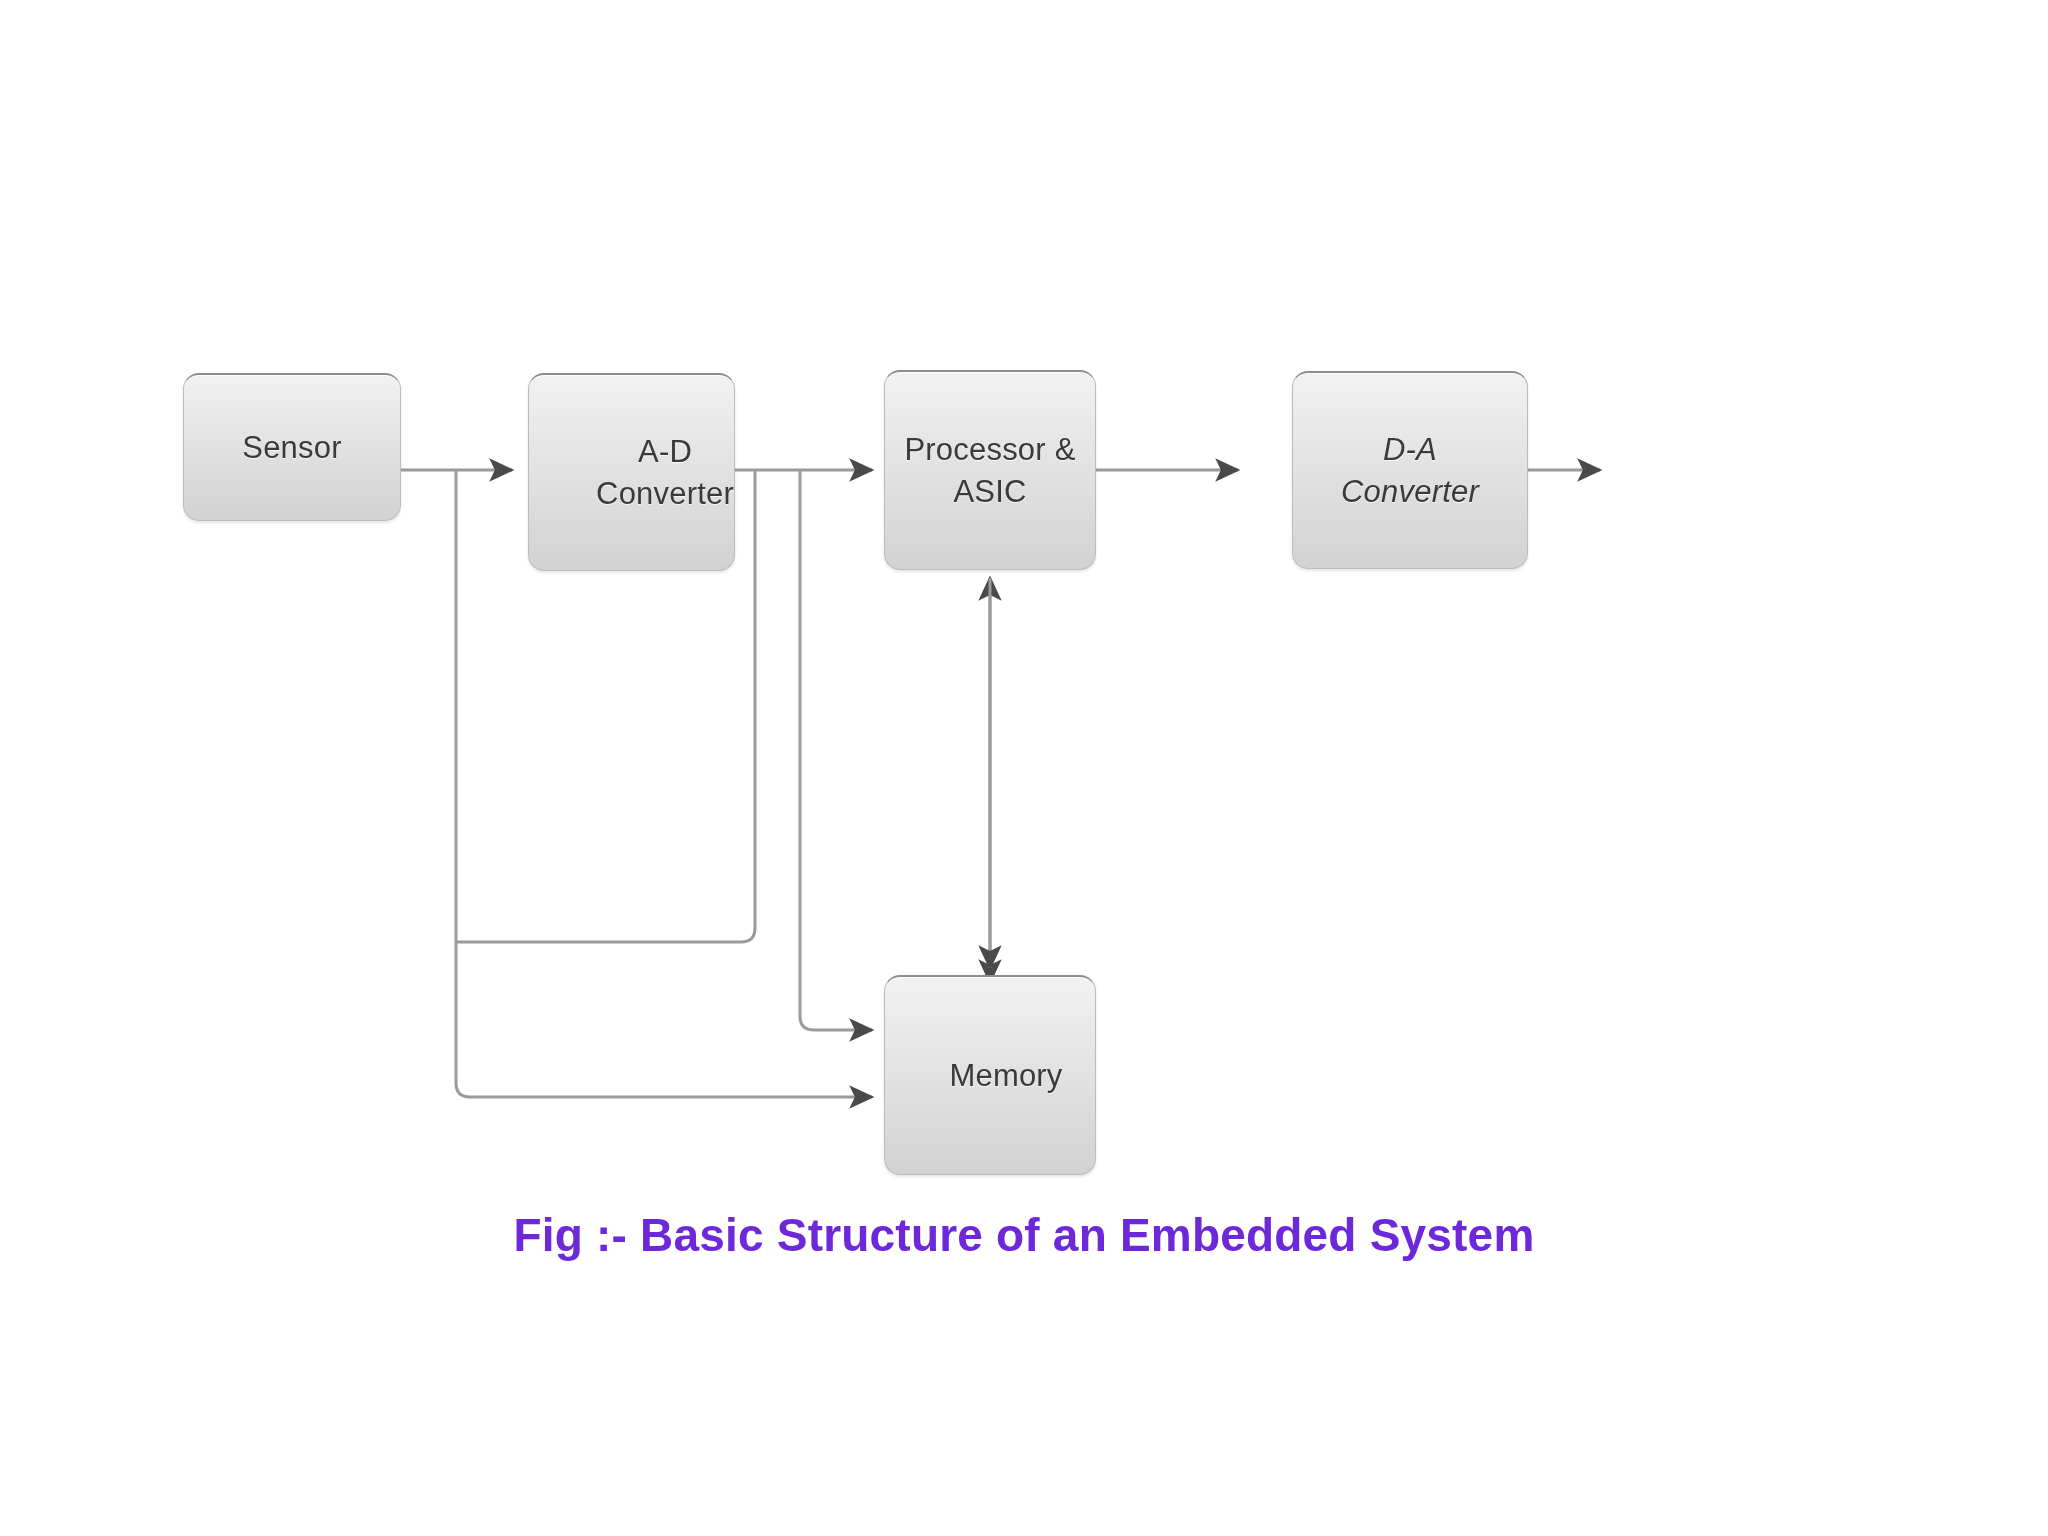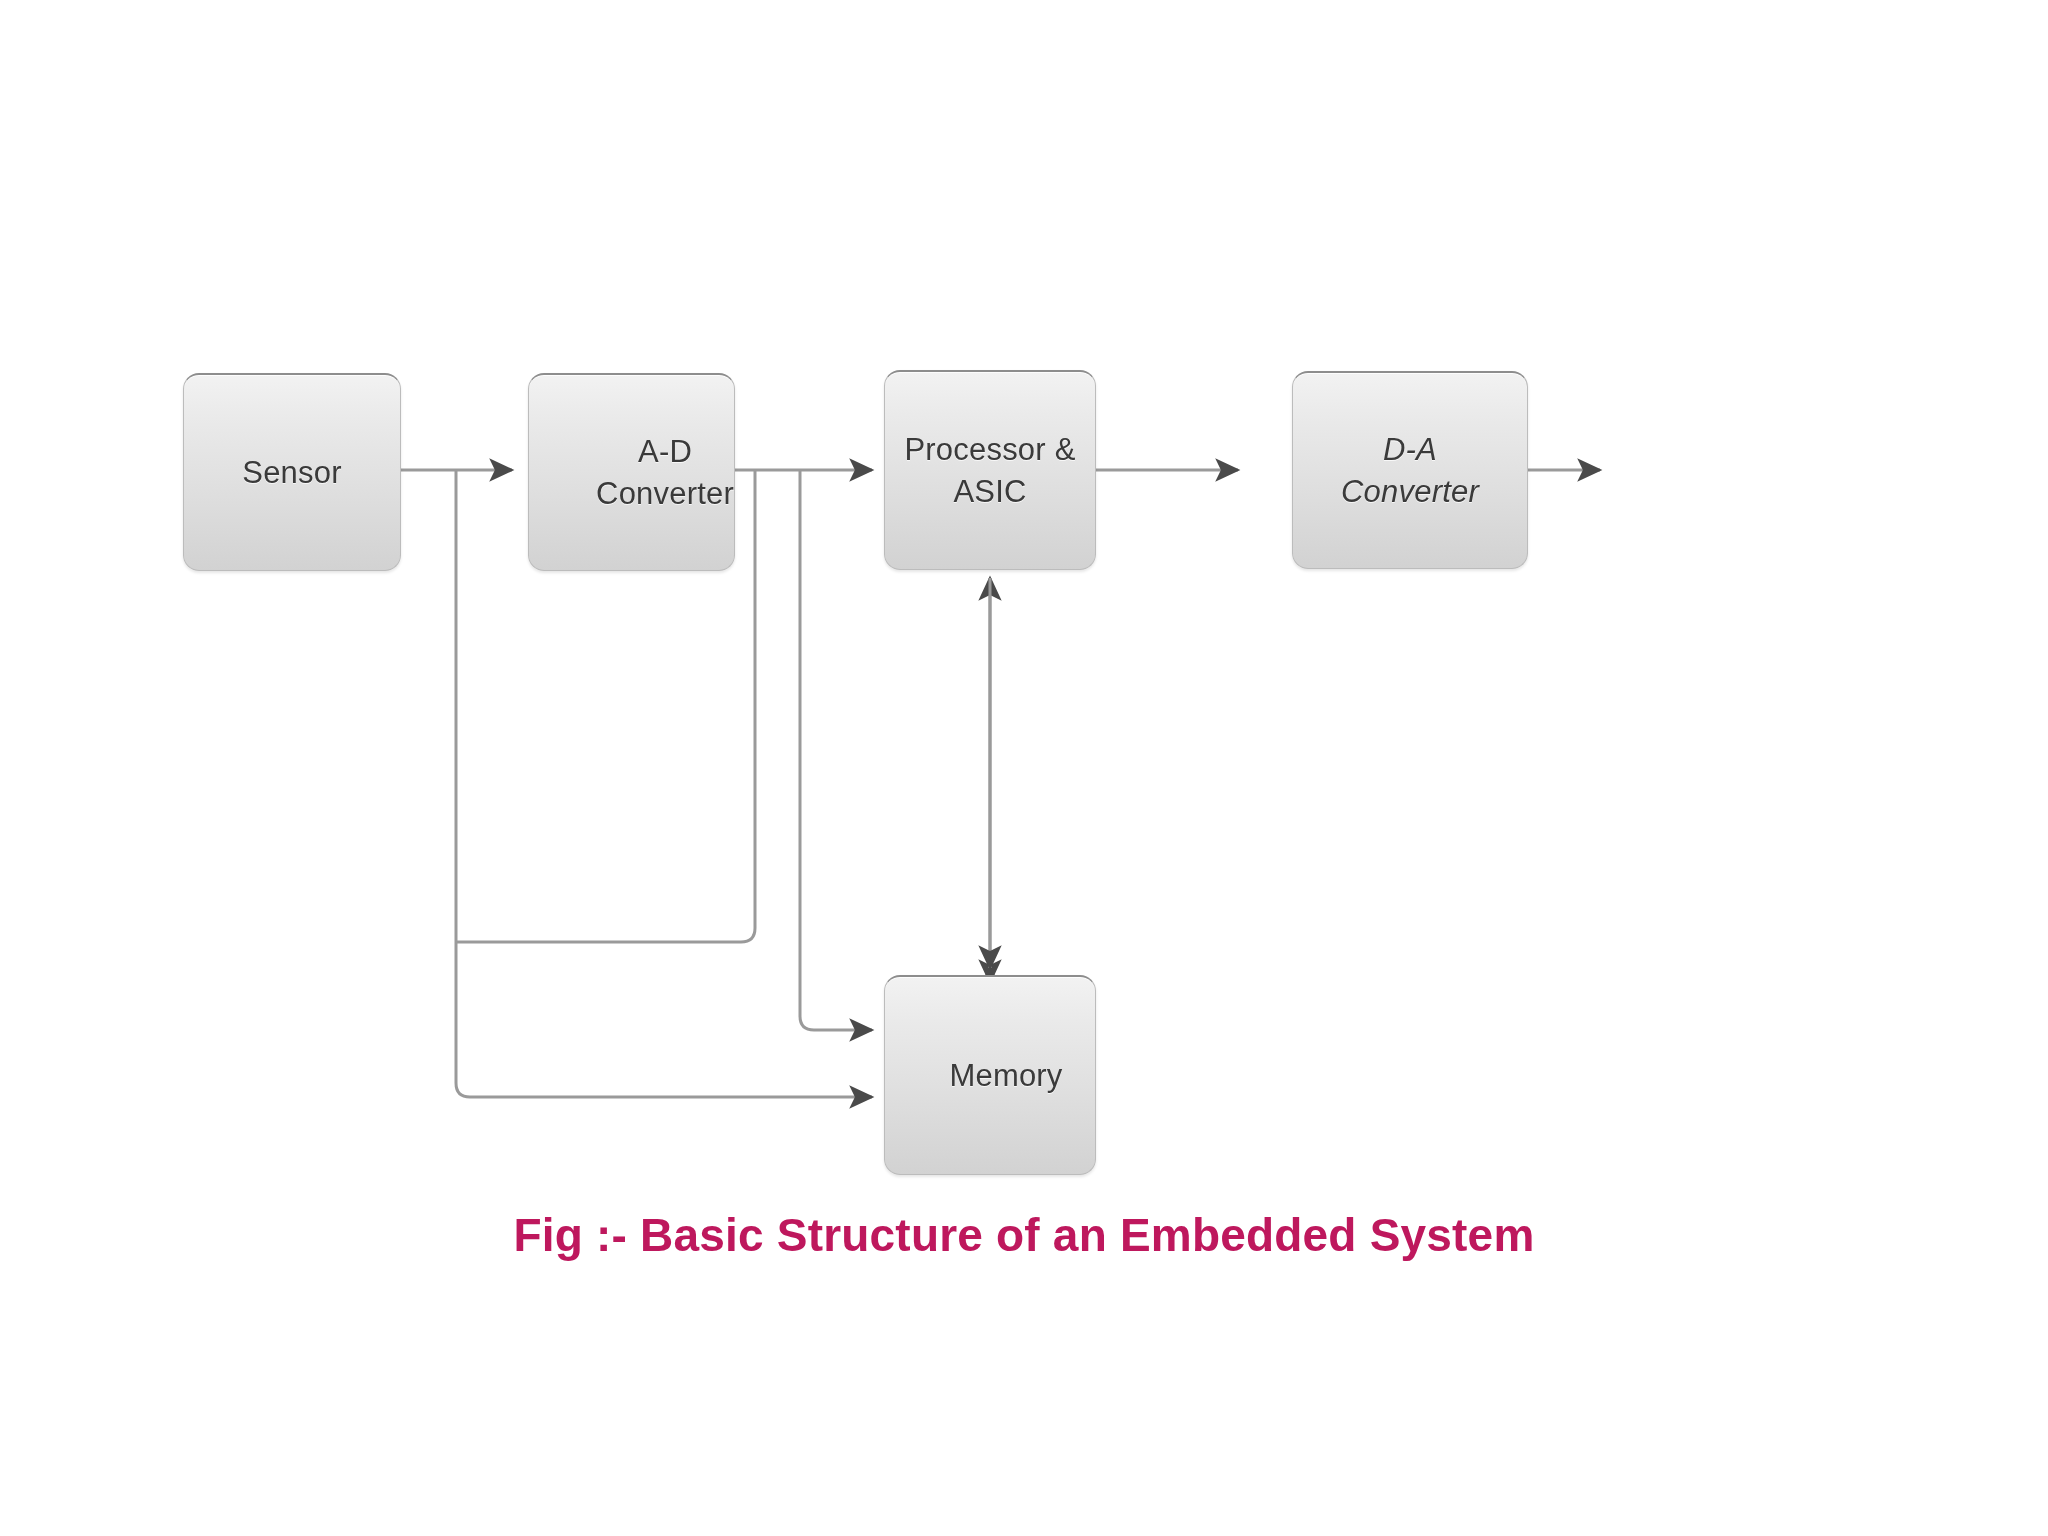--- a/index.html
+++ b/index.html
@@ -43,38 +43,38 @@
   .node .label {
     font-family: "Liberation Sans", sans-serif;
     font-size: 31px;
     line-height: 1.35;
     color: #3a3a3a;
     letter-spacing: 0.2px;
     text-shadow: 0 1px 0 rgba(255,255,255,0.75);
     white-space: pre-line;
     user-select: none;
   }
-  #node-sensor   { left: 183px;  top: 373px;  width: 218px; height: 198px; }
+  #node-sensor   { left: 183px;  top: 373px;  width: 218px; height: 148px; }
   #node-adc      { left: 528px;  top: 373px;  width: 207px; height: 198px; justify-content: flex-end; }
   #node-proc     { left: 884px;  top: 370px;  width: 212px; height: 200px; }
   #node-dac      { left: 1292px; top: 371px;  width: 236px; height: 198px; font-style: italic; }
   #node-actuator { left: 1607px; top: 371px;  width: 228px; height: 198px; }
   #node-memory   { left: 884px;  top: 975px;  width: 212px; height: 200px; padding-left: 32px; }
 
   #caption {
     position: absolute;
     left: 0;
     top: 1208px;
     width: 2048px;
     text-align: center;
     font-family: "Liberation Sans Narrow", "Liberation Sans", sans-serif;
     font-weight: 700;
     font-size: 46px;
     letter-spacing: 0.2px;
-    color: #be185d;
+    color: #6d28d9;
     user-select: none;
   }
 </style>
 </head>
 <body>
 
 <div id="canvas">
 
   <svg id="wires" viewBox="0 0 2048 1536" width="2048" height="1536" xmlns="http://www.w3.org/2000/svg">
     <defs>

